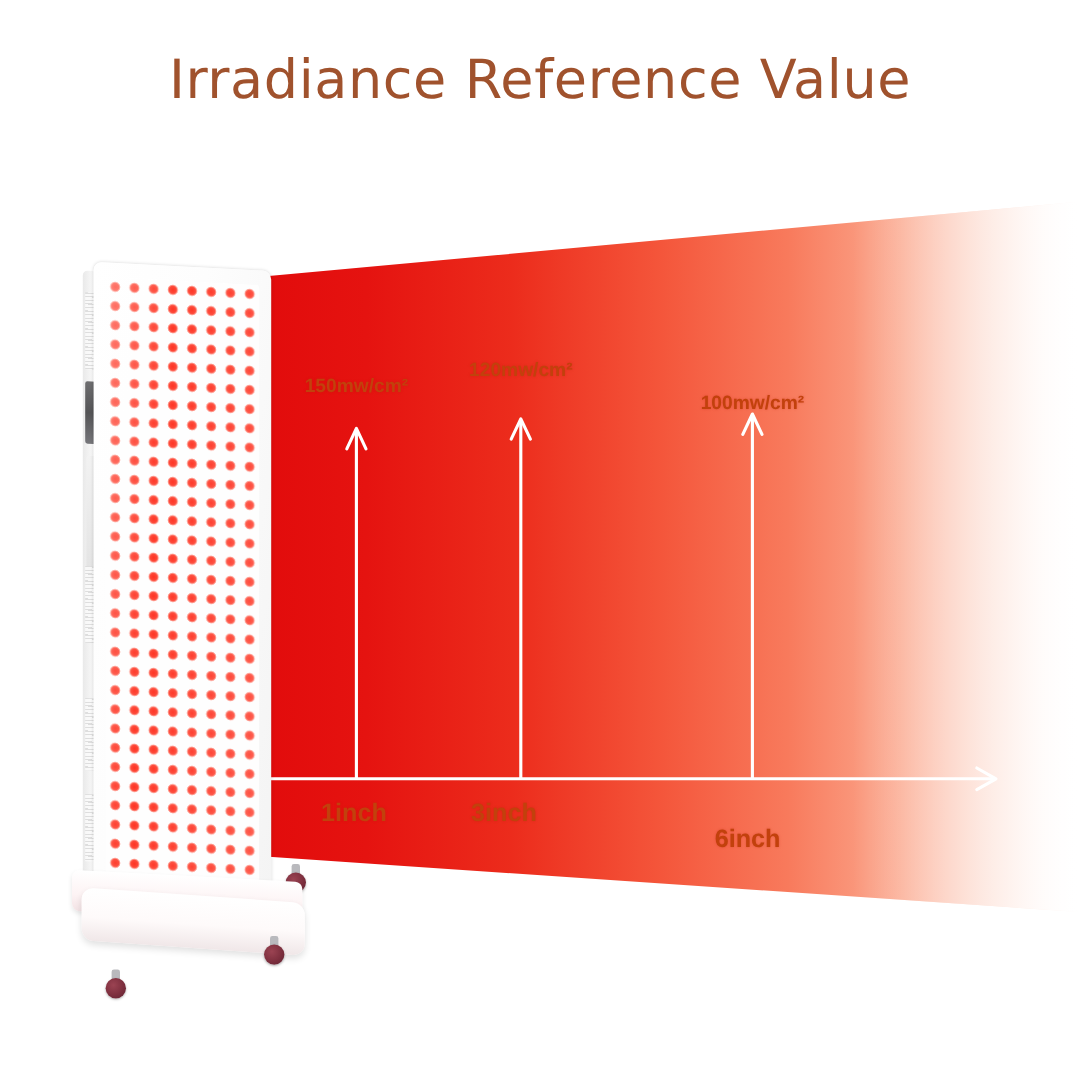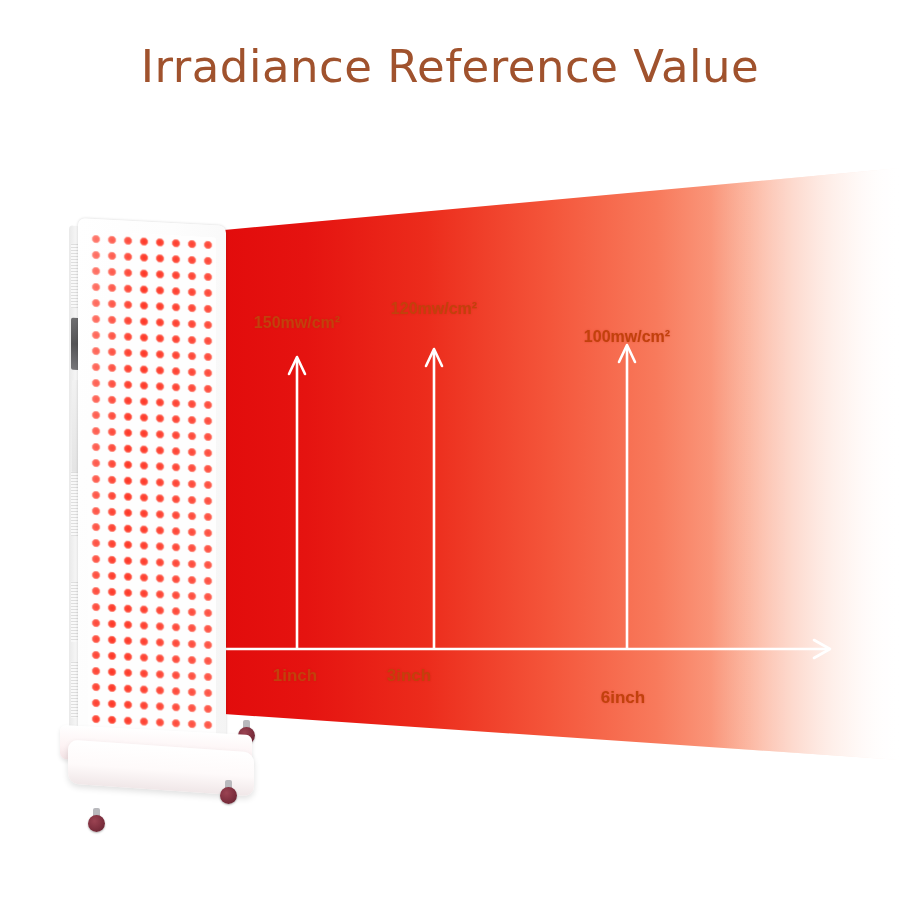--- a/index.html
+++ b/index.html
@@ -58,21 +58,21 @@
   .value-label {
     position: absolute;
     color: #c2410c;
     font-family: Liberation Sans, sans-serif;
     font-weight: bold;
     white-space: nowrap;
     transform: translateX(-50%);
     text-shadow: 0 0 2px rgba(180,30,10,0.35);
   }
   .value-label { font-size: 16px; }
-  .axis-label  { font-size: 17px; }
+  .axis-label  { font-size: 21px; }
 
   
   #device {
     position: absolute;
     left: 52px;
     top: 222px;
     width: 190px;
     height: 620px;
   }
 
@@ -260,21 +260,21 @@
       <line x1="627" y1="648" x2="627" y2="348" stroke="#ffffff" stroke-width="2.6" stroke-linecap="round"></line>
       <polyline points="619,362 627,345 635,362" fill="none" stroke="#ffffff" stroke-width="2.6" stroke-linecap="round" stroke-linejoin="round"></polyline>
     </g>
   </svg>
 
   <div class="value-label" style="left:297px; top:314px;">150mw/cm²</div>
   <div class="value-label" style="left:434px; top:300px;">120mw/cm²</div>
   <div class="value-label" style="left:627px; top:328px;">100mw/cm²</div>
 
   <div class="axis-label" style="left:295px; top:666px;">1inch</div>
-  <div class="axis-label" style="left:409px; top:666px;text-align:center;">3inch</div>
+  <div class="axis-label" style="left:420px; top:666px;text-align:center;">3inch</div>
   <div class="axis-label" style="left:623px; top:688px;">6inch</div>
 
   <div id="device">
 
     <div class="caster c4">
       <div class="stem"></div>
         <div class="wheel"></div>
     </div>
     <div class="caster c1">
       <div class="stem"></div>

